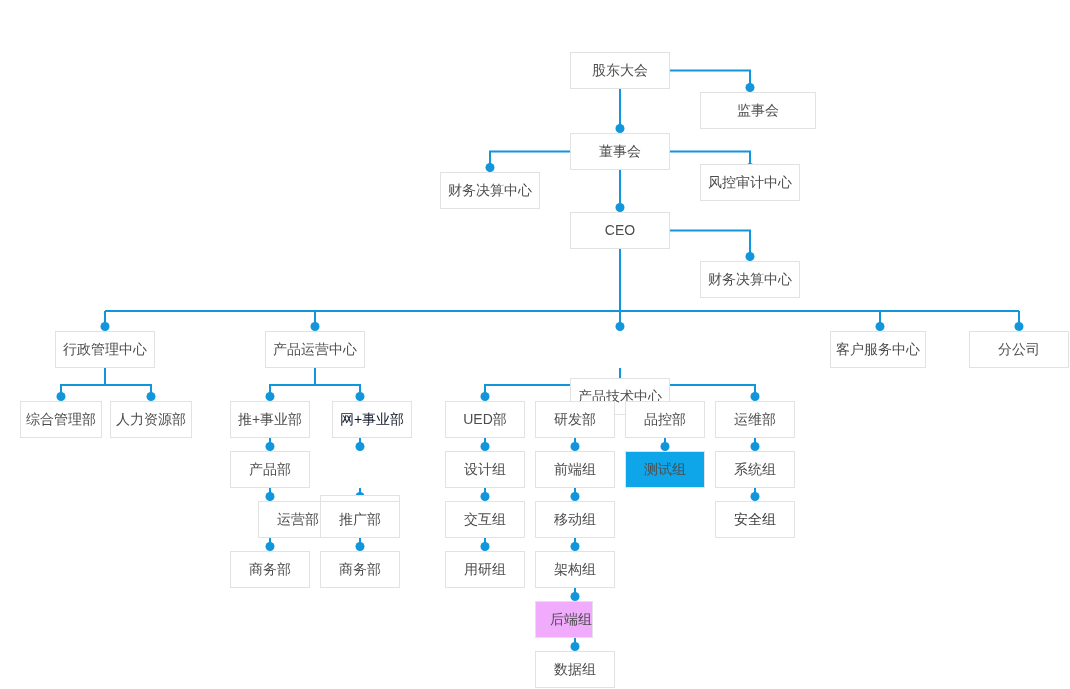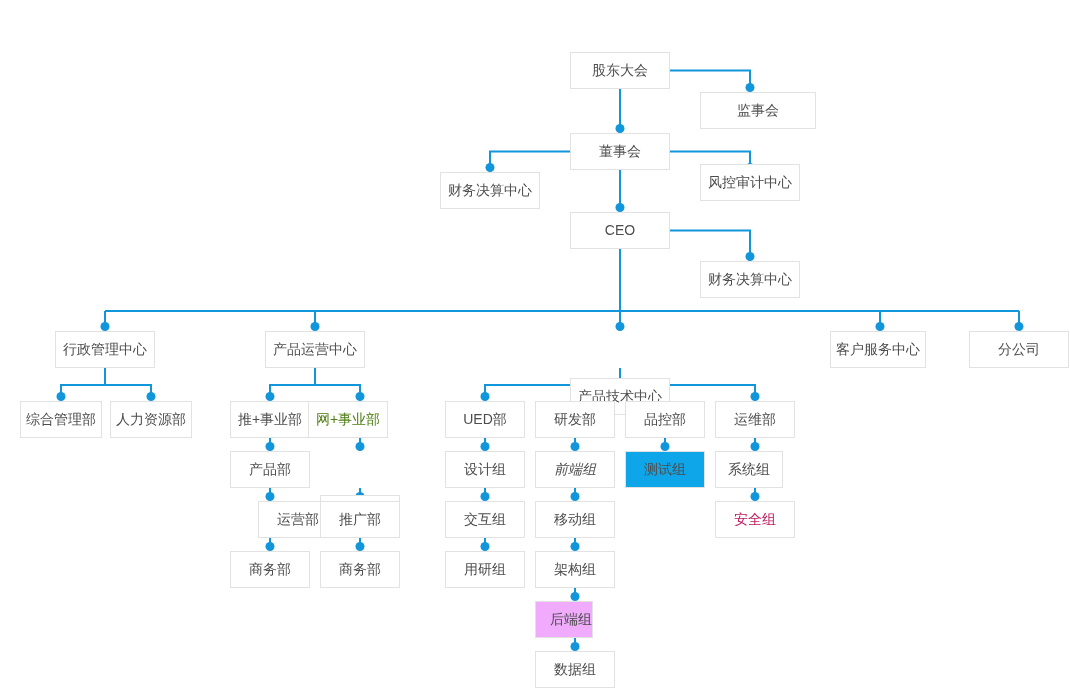--- a/index.html
+++ b/index.html
@@ -123,36 +123,36 @@
       <div class="node" style="left: 570px; top: 212px; width: 100px; border-color: rgb(226, 226, 226); background: rgb(255, 255, 255); color: rgb(77, 77, 77);">CEO</div>
       <div class="node" style="left: 700px; top: 261px; width: 100px; border-color: rgb(226, 226, 226); background: rgb(255, 255, 255); color: rgb(77, 77, 77);">财务决算中心</div>
       <div class="node" style="left: 55px; top: 331px; width: 100px; border-color: rgb(226, 226, 226); background: rgb(255, 255, 255); color: rgb(77, 77, 77);">行政管理中心</div>
       <div class="node" style="left: 265px; top: 331px; width: 100px; border-color: rgb(226, 226, 226); background: rgb(255, 255, 255); color: rgb(77, 77, 77);">产品运营中心</div>
       <div class="node" style="left: 570px; top: 331px; width: 100px; border-color: rgb(226, 226, 226); background: rgb(255, 255, 255); color: rgb(77, 77, 77); margin-top: 47px;">产品技术中心</div>
       <div class="node" style="left: 830px; top: 331px; width: 96px; border-color: rgb(226, 226, 226); background: rgb(255, 255, 255); color: rgb(77, 77, 77);">客户服务中心</div>
       <div class="node" style="left: 969px; top: 331px; width: 100px; border-color: rgb(226, 226, 226); background: rgb(255, 255, 255); color: rgb(77, 77, 77);">分公司</div>
       <div class="node" style="left: 20px; top: 401px; width: 82px; border-color: rgb(226, 226, 226); background: rgb(255, 255, 255); color: rgb(77, 77, 77);">综合管理部</div>
       <div class="node" style="left: 110px; top: 401px; width: 82px; border-color: rgb(226, 226, 226); background: rgb(255, 255, 255); color: rgb(77, 77, 77);">人力资源部</div>
       <div class="node" style="left: 230px; top: 401px; width: 80px; border-color: rgb(226, 226, 226); background: rgb(255, 255, 255); color: rgb(77, 77, 77);">推+事业部</div>
-      <div class="node" style="left: 308px; top: 401px; width: 80px; border-color: rgb(226, 226, 226); background: rgb(255, 255, 255); color: #4d7c0f;">网+事业部</div>
+      <div class="node" style="left: 332px; top: 401px; width: 80px; border-color: rgb(226, 226, 226); background: rgb(255, 255, 255); color: #0f172a;">网+事业部</div>
       <div class="node" style="left: 230px; top: 451px; width: 80px; border-color: rgb(226, 226, 226); background: rgb(255, 255, 255); color: rgb(77, 77, 77);">产品部</div>
       <div class="node" style="left: 230px; top: 501px; width: 80px; border-color: rgb(226, 226, 226); background: rgb(255, 255, 255); color: rgb(77, 77, 77); margin-left: 28px;">运营部</div>
       <div class="node" style="left: 230px; top: 551px; width: 80px; border-color: rgb(226, 226, 226); background: rgb(255, 255, 255); color: rgb(77, 77, 77);">商务部</div>
       <div class="node" style="left: 320px; top: 451px; width: 80px; border-color: rgb(226, 226, 226); background: rgb(255, 255, 255); color: rgb(77, 77, 77); margin-top: 44px;">项目部</div>
       <div class="node" style="left: 320px; top: 501px; width: 80px; border-color: rgb(226, 226, 226); background: rgb(255, 255, 255); color: rgb(77, 77, 77);">推广部</div>
       <div class="node" style="left: 320px; top: 551px; width: 80px; border-color: rgb(226, 226, 226); background: rgb(255, 255, 255); color: rgb(77, 77, 77);">商务部</div>
       <div class="node" style="left: 445px; top: 401px; width: 80px; border-color: rgb(226, 226, 226); background: rgb(255, 255, 255); color: rgb(77, 77, 77);">UED部</div>
       <div class="node" style="left: 535px; top: 401px; width: 80px; border-color: rgb(226, 226, 226); background: rgb(255, 255, 255); color: rgb(77, 77, 77);">研发部</div>
       <div class="node" style="left: 625px; top: 401px; width: 80px; border-color: rgb(226, 226, 226); background: rgb(255, 255, 255); color: rgb(77, 77, 77);">品控部</div>
       <div class="node" style="left: 715px; top: 401px; width: 80px; border-color: rgb(226, 226, 226); background: rgb(255, 255, 255); color: rgb(77, 77, 77);">运维部</div>
       <div class="node" style="left: 445px; top: 451px; width: 80px; border-color: rgb(226, 226, 226); background: rgb(255, 255, 255); color: rgb(77, 77, 77);">设计组</div>
       <div class="node" style="left: 445px; top: 501px; width: 80px; border-color: rgb(226, 226, 226); background: rgb(255, 255, 255); color: rgb(77, 77, 77);">交互组</div>
       <div class="node" style="left: 445px; top: 551px; width: 80px; border-color: rgb(226, 226, 226); background: rgb(255, 255, 255); color: rgb(77, 77, 77);">用研组</div>
-      <div class="node" style="left: 535px; top: 451px; width: 80px; border-color: rgb(226, 226, 226); background: rgb(255, 255, 255); color: rgb(77, 77, 77); font-style: italic;">前端组</div>
+      <div class="node" style="left: 535px; top: 451px; width: 80px; border-color: rgb(226, 226, 226); background: rgb(255, 255, 255); color: rgb(77, 77, 77);">前端组</div>
       <div class="node" style="left: 535px; top: 501px; width: 80px; border-color: rgb(226, 226, 226); background: rgb(255, 255, 255); color: rgb(77, 77, 77);">移动组</div>
       <div class="node" style="left: 535px; top: 551px; width: 80px; border-color: rgb(226, 226, 226); background: rgb(255, 255, 255); color: rgb(77, 77, 77);">架构组</div>
       <div class="node" style="left: 535px; top: 601px; width: 58px; border-color: rgb(226, 226, 226); background: #f0abfc; color: rgb(77, 77, 77); text-align: right;">后端组</div>
       <div class="node" style="left: 535px; top: 651px; width: 80px; border-color: rgb(226, 226, 226); background: rgb(255, 255, 255); color: rgb(77, 77, 77);">数据组</div>
       <div class="node" style="left: 625px; top: 451px; width: 80px; border-color: rgb(226, 226, 226); background: #0ea5e9; color: rgb(77, 77, 77);">测试组</div>
-      <div class="node" style="left: 715px; top: 451px; width: 68px; border-color: rgb(226, 226, 226); background: rgb(255, 255, 255); color: rgb(77, 77, 77);">系统组</div>
-      <div class="node" style="left: 715px; top: 501px; width: 80px; border-color: rgb(226, 226, 226); background: rgb(255, 255, 255); color: #be185d;">安全组</div>
+      <div class="node" style="left: 715px; top: 451px; width: 80px; border-color: rgb(226, 226, 226); background: rgb(255, 255, 255); color: rgb(77, 77, 77);">系统组</div>
+      <div class="node" style="left: 715px; top: 501px; width: 80px; border-color: rgb(226, 226, 226); background: rgb(255, 255, 255); color: #404040;">安全组</div>
     </div>
 </div>
 
 </body></html>

